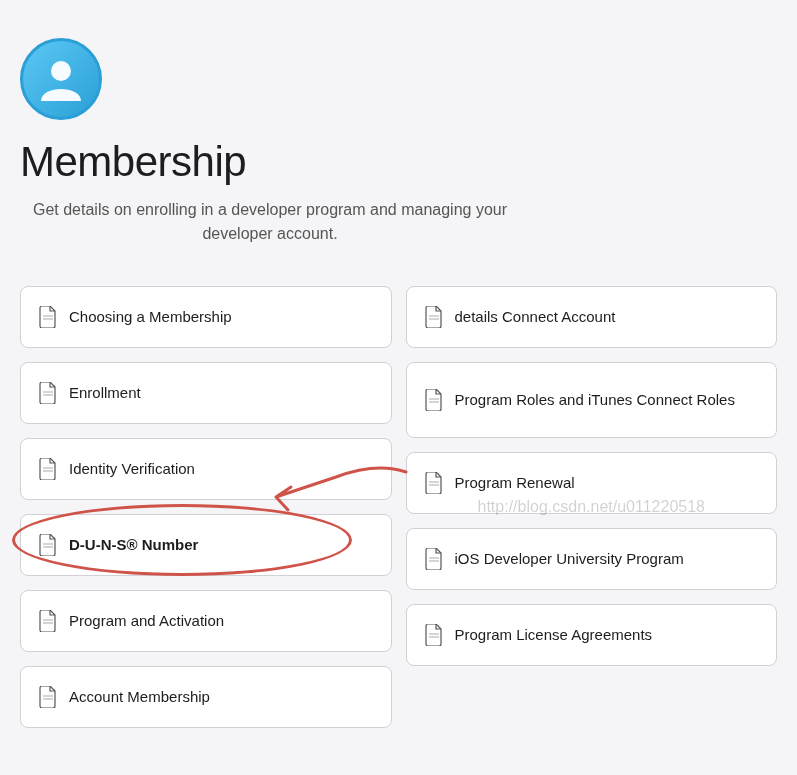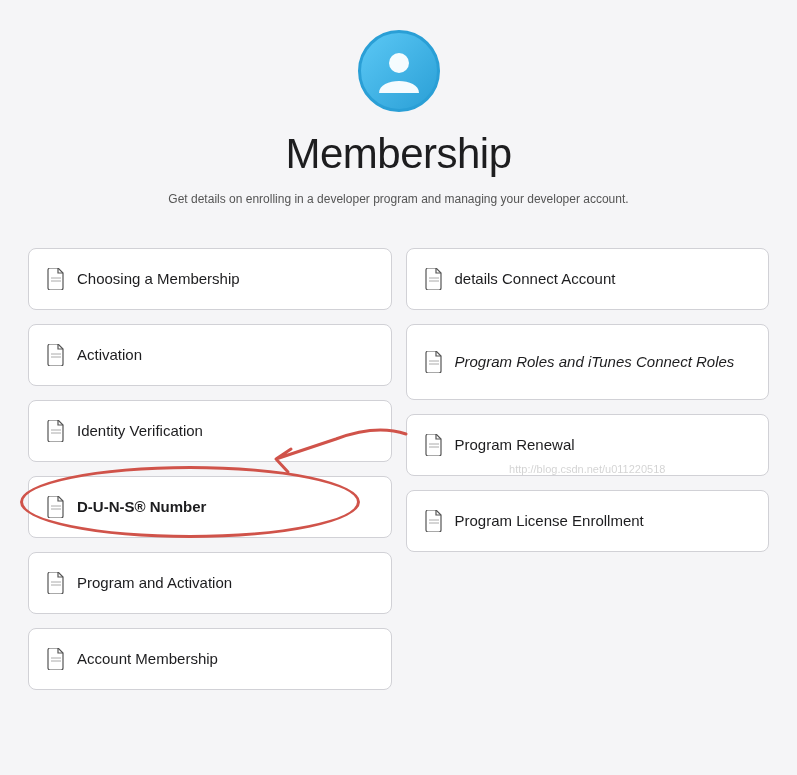--- a/index.html
+++ b/index.html
@@ -12,24 +12,24 @@
       background-color: #f5f5f7;
       font-family: -apple-system, BlinkMacSystemFont, 'Helvetica Neue', Helvetica, Arial, sans-serif;
       min-height: 775px;
       display: flex;
       justify-content: center;
       align-items: flex-start;
     }
 
     .page-container {
       width: 797px;
-      padding: 30px 28px 40px;
+      padding: 30px 20px 40px;
       display: flex;
       flex-direction: column;
-      align-items: center;
+      margin-top: 8px;
     }
 
     .avatar-container {
       margin-bottom: 18px;
     }
 
     .avatar-circle {
       width: 82px;
       height: 82px;
       border-radius: 50%;
@@ -49,21 +49,21 @@
 
     .page-title {
       font-size: 42px;
       font-weight: 300;
       color: #1d1d1f;
       margin-bottom: 12px;
       letter-spacing: -0.5px;
     }
 
     .page-subtitle {
-      font-size: 12px;
+      font-size: 16px;
       color: #555;
       text-align: center;
       max-width: 500px;
       line-height: 1.5;
       margin-bottom: 40px;
     }
 
     .card {
       background: #fff;
       border: 1px solid #d1d1d6;
@@ -102,21 +102,21 @@
       z-index: 10;
     }
 
     
     .watermark {
       position: absolute;
       top: 50%;
       left: 50%;
       transform: translate(-50%, -50%);
       color: rgba(0,0,0,0.18);
-      font-size: 11px;
+      font-size: 16px;
       white-space: nowrap;
       pointer-events: none;
       z-index: 5;
     }
 
     .left-col {
       display: flex;
       flex-direction: column;
       gap: 14px;
     }
@@ -166,21 +166,21 @@
         <span class="card-label">Choosing a Membership</span>
       </div>
 
       <div class="card">
         <svg class="doc-icon" viewBox="0 0 18 22" fill="none" xmlns="http://www.w3.org/2000/svg">
           <path d="M3 0h8l5 5v15a2 2 0 01-2 2H3a2 2 0 01-2-2V2a2 2 0 012-2z" stroke="#555" stroke-width="1.2" fill="none"></path>
           <path d="M11 0v5h5" stroke="#555" stroke-width="1.2" fill="none"></path>
           <line x1="4" y1="10" x2="14" y2="10" stroke="#aaa" stroke-width="1"></line>
           <line x1="4" y1="13" x2="14" y2="13" stroke="#aaa" stroke-width="1"></line>
         </svg>
-        <span class="card-label">Activation</span>
+        <span class="card-label">Enrollment</span>
       </div>
 
       <div class="card">
         <svg class="doc-icon" viewBox="0 0 18 22" fill="none" xmlns="http://www.w3.org/2000/svg">
           <path d="M3 0h8l5 5v15a2 2 0 01-2 2H3a2 2 0 01-2-2V2a2 2 0 012-2z" stroke="#555" stroke-width="1.2" fill="none"></path>
           <path d="M11 0v5h5" stroke="#555" stroke-width="1.2" fill="none"></path>
           <line x1="4" y1="10" x2="14" y2="10" stroke="#aaa" stroke-width="1"></line>
           <line x1="4" y1="13" x2="14" y2="13" stroke="#aaa" stroke-width="1"></line>
         </svg>
         <span class="card-label">Identity Verification</span>
@@ -228,21 +228,21 @@
       <div class="card">
         <svg class="doc-icon" viewBox="0 0 18 22" fill="none" xmlns="http://www.w3.org/2000/svg">
           <path d="M3 0h8l5 5v15a2 2 0 01-2 2H3a2 2 0 01-2-2V2a2 2 0 012-2z" stroke="#555" stroke-width="1.2" fill="none"></path>
           <path d="M11 0v5h5" stroke="#555" stroke-width="1.2" fill="none"></path>
           <line x1="4" y1="10" x2="14" y2="10" stroke="#aaa" stroke-width="1"></line>
           <line x1="4" y1="13" x2="14" y2="13" stroke="#aaa" stroke-width="1"></line>
         </svg>
         <span class="card-label">details Connect Account</span>
       </div>
 
-      <div class="card" style="min-height: 76px; font-style: italic;">
+      <div class="card" style="min-height: 76px;">
         <svg class="doc-icon" viewBox="0 0 18 22" fill="none" xmlns="http://www.w3.org/2000/svg">
           <path d="M3 0h8l5 5v15a2 2 0 01-2 2H3a2 2 0 01-2-2V2a2 2 0 012-2z" stroke="#555" stroke-width="1.2" fill="none"></path>
           <path d="M11 0v5h5" stroke="#555" stroke-width="1.2" fill="none"></path>
           <line x1="4" y1="10" x2="14" y2="10" stroke="#aaa" stroke-width="1"></line>
           <line x1="4" y1="13" x2="14" y2="13" stroke="#aaa" stroke-width="1"></line>
         </svg>
         <span class="card-label">Program Roles and iTunes Connect Roles</span>
       </div>
 
       <div style="position: relative;">
@@ -255,28 +255,37 @@
           <svg class="doc-icon" viewBox="0 0 18 22" fill="none" xmlns="http://www.w3.org/2000/svg">
             <path d="M3 0h8l5 5v15a2 2 0 01-2 2H3a2 2 0 01-2-2V2a2 2 0 012-2z" stroke="#555" stroke-width="1.2" fill="none"></path>
             <path d="M11 0v5h5" stroke="#555" stroke-width="1.2" fill="none"></path>
             <line x1="4" y1="10" x2="14" y2="10" stroke="#aaa" stroke-width="1"></line>
             <line x1="4" y1="13" x2="14" y2="13" stroke="#aaa" stroke-width="1"></line>
           </svg>
           <span class="card-label">Program Renewal</span>
         </div>
       </div>
 
-
-      <div class="card">
-        <svg class="doc-icon" viewBox="0 0 18 22" fill="none" xmlns="http://www.w3.org/2000/svg">
-          <path d="M3 0h8l5 5v15a2 2 0 01-2 2H3a2 2 0 01-2-2V2a2 2 0 012-2z" stroke="#555" stroke-width="1.2" fill="none"></path>
-          <path d="M11 0v5h5" stroke="#555" stroke-width="1.2" fill="none"></path>
-          <line x1="4" y1="10" x2="14" y2="10" stroke="#aaa" stroke-width="1"></line>
-          <line x1="4" y1="13" x2="14" y2="13" stroke="#aaa" stroke-width="1"></line>
-        </svg>
-        <span class="card-label">Program License Enrollment</span>
+      <div class="card">
+        <svg class="doc-icon" viewBox="0 0 18 22" fill="none" xmlns="http://www.w3.org/2000/svg">
+          <path d="M3 0h8l5 5v15a2 2 0 01-2 2H3a2 2 0 01-2-2V2a2 2 0 012-2z" stroke="#555" stroke-width="1.2" fill="none"></path>
+          <path d="M11 0v5h5" stroke="#555" stroke-width="1.2" fill="none"></path>
+          <line x1="4" y1="10" x2="14" y2="10" stroke="#aaa" stroke-width="1"></line>
+          <line x1="4" y1="13" x2="14" y2="13" stroke="#aaa" stroke-width="1"></line>
+        </svg>
+        <span class="card-label">iOS Developer University Program</span>
+      </div>
+
+      <div class="card">
+        <svg class="doc-icon" viewBox="0 0 18 22" fill="none" xmlns="http://www.w3.org/2000/svg">
+          <path d="M3 0h8l5 5v15a2 2 0 01-2 2H3a2 2 0 01-2-2V2a2 2 0 012-2z" stroke="#555" stroke-width="1.2" fill="none"></path>
+          <path d="M11 0v5h5" stroke="#555" stroke-width="1.2" fill="none"></path>
+          <line x1="4" y1="10" x2="14" y2="10" stroke="#aaa" stroke-width="1"></line>
+          <line x1="4" y1="13" x2="14" y2="13" stroke="#aaa" stroke-width="1"></line>
+        </svg>
+        <span class="card-label">Program License Agreements</span>
       </div>
 
     </div>
 
   </div>
 
 </div>
 
 </body></html>

